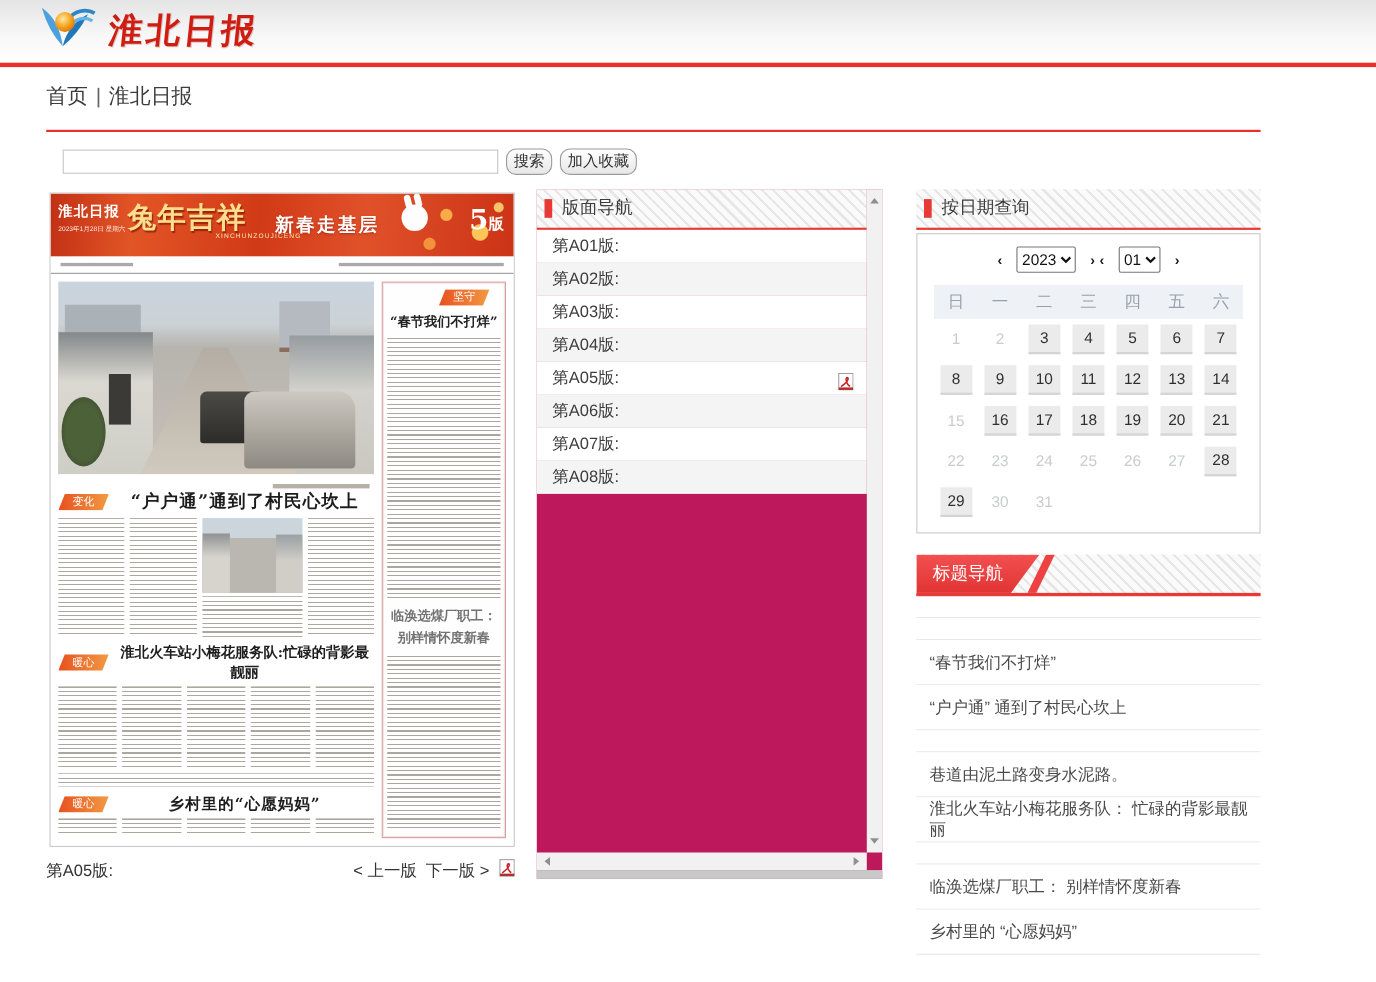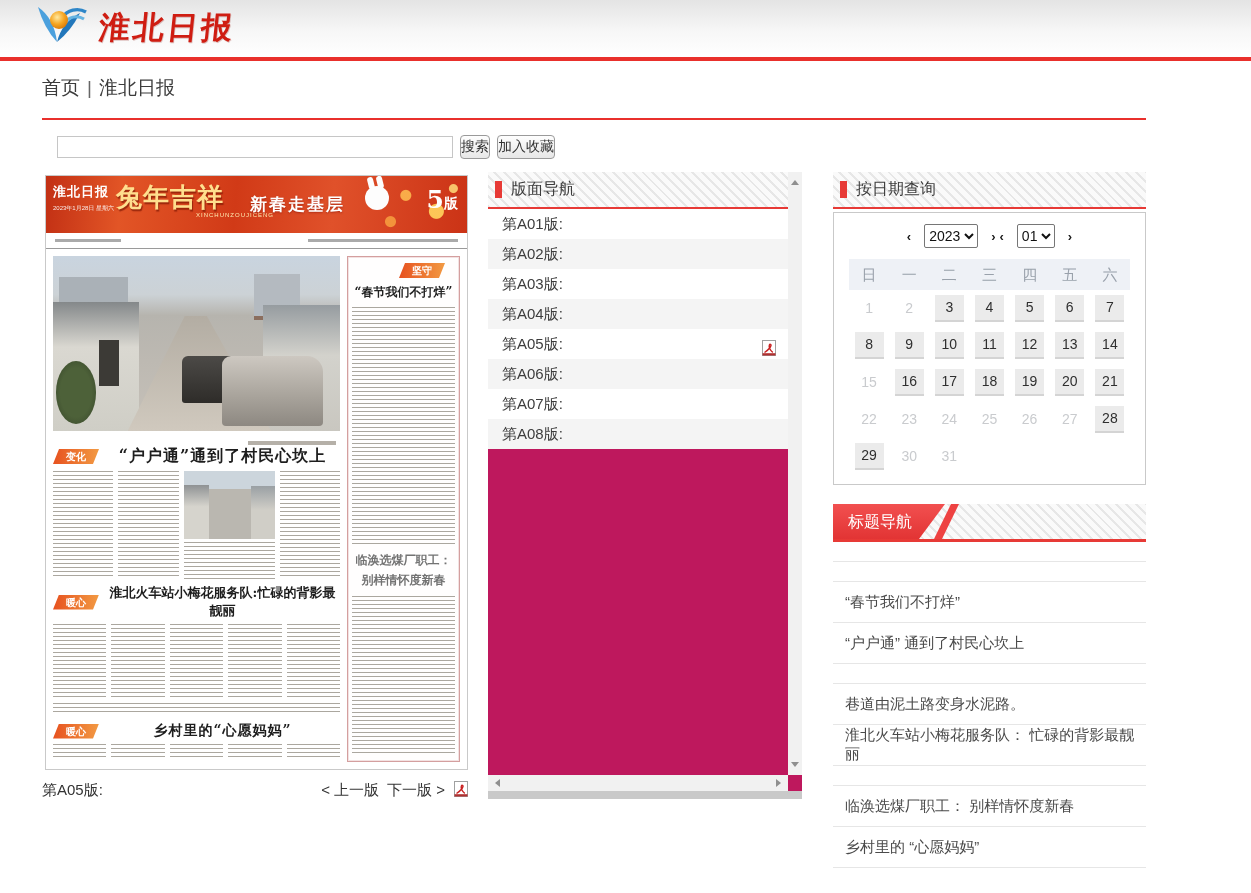--- a/index.html
+++ b/index.html
@@ -14,22 +14,22 @@
   .logo{position:absolute;left:34px;top:3px;height:50px;display:flex;align-items:center;gap:5px;cursor:pointer;}
   .logotext{font-family:"DejaVu Serif","Liberation Serif",serif;font-weight:bold;font-size:31px;
     color:#cf1d12;transform:skewX(-6deg);letter-spacing:3px;text-shadow:1px 1px 0 rgba(140,20,10,.25);}
 
   .crumb{position:absolute;top:75px;left:42px;font-size:19px;color:#3c3c3c;}
   .crumb .sep{margin:0 7px;color:#666;}
   .redline{position:absolute;top:118px;left:42px;width:1104px;height:2px;background:#e9302c;}
 
   .searchrow{position:absolute;top:135px;left:57px;display:flex;align-items:center;gap:7px;}
   .searchinput{width:386px;height:20px;border:1px solid #c6c6c6;padding:0 4px;font-size:13px;}
-  .btn{height:24px;padding:0 0;font-size:14px;color:#333;cursor:pointer;
-    background:linear-gradient(180deg,#fefefe,#e7e7e7);border:1px solid #9a9a9a;border-radius:4px;}
+  .btn{height:24px;padding:0 6px;font-size:14px;color:#333;cursor:pointer;
+    background:linear-gradient(180deg,#fefefe,#e7e7e7);border:1px solid #9a9a9a;border-radius:9px;}
 
   
   .paper{position:absolute;left:45px;top:175px;width:421px;height:593px;border:1px solid #c9c9c9;
     background:#fff;overflow:hidden;cursor:pointer;}
   .banner{position:relative;height:57px;overflow:hidden;
     background:linear-gradient(95deg,#c23014 0%,#e25526 18%,#d13a17 45%,#e0512a 68%,#cb3316 100%);}
   .banner::after{content:"";position:absolute;right:0;top:0;width:170px;height:100%;
     background:
       radial-gradient(circle at 82% 62%, rgba(255,205,90,.95) 0 7px, transparent 8px),
       radial-gradient(circle at 64% 34%, rgba(255,190,80,.85) 0 5px, transparent 6px),
@@ -72,21 +72,21 @@
   .car1{position:absolute;right:6%;bottom:3%;width:35%;height:40%;border-radius:9px 16px 4px 4px;
     background:linear-gradient(180deg,#cdc8c1,#aaa59d 55%,#8d8881);}
   .car2{position:absolute;right:33%;bottom:16%;width:22%;height:27%;border-radius:6px 11px 3px 3px;
     background:linear-gradient(180deg,#4c4a47,#2e2c29);}
   .cap{height:10px;text-align:right;padding-right:4px;flex:0 0 auto;}
   .capbar{display:inline-block;width:88px;height:4px;background:#b5b0a8;margin-top:3px;}
 
   .sechead{display:flex;align-items:center;margin:5px 0 4px;gap:6px;flex:0 0 auto;}
   .nbadge{flex:0 0 auto;min-width:32px;height:15px;line-height:15px;padding:0 7px;text-align:center;
     color:#fff;font-size:10px;background:linear-gradient(90deg,#e7511f,#f29a43);
-    clip-path:polygon(6px 0,100% 0,calc(100% - 6px) 100%,0 100%);font-weight:bold;}
+    clip-path:polygon(6px 0,100% 0,calc(100% - 6px) 100%,0 100%);}
   .h{flex:1;text-align:center;font-family:"DejaVu Serif","Liberation Serif",serif;font-weight:bold;color:#1d1d1d;}
   .hsz2{font-size:16px;letter-spacing:1px;}
   .hsz3{font-size:13px;}
   .hsz4{font-size:14px;letter-spacing:1px;}
   .cols{display:flex;gap:5px;flex:0 0 auto;}
   .cols>*{flex:1;}
   .c1{height:108px;}
   .c2{height:74px;}
   .c3{flex:1 1 auto;margin-bottom:2px;}
   .intro{height:12px;margin:5px 0 2px;flex:0 0 auto;}

